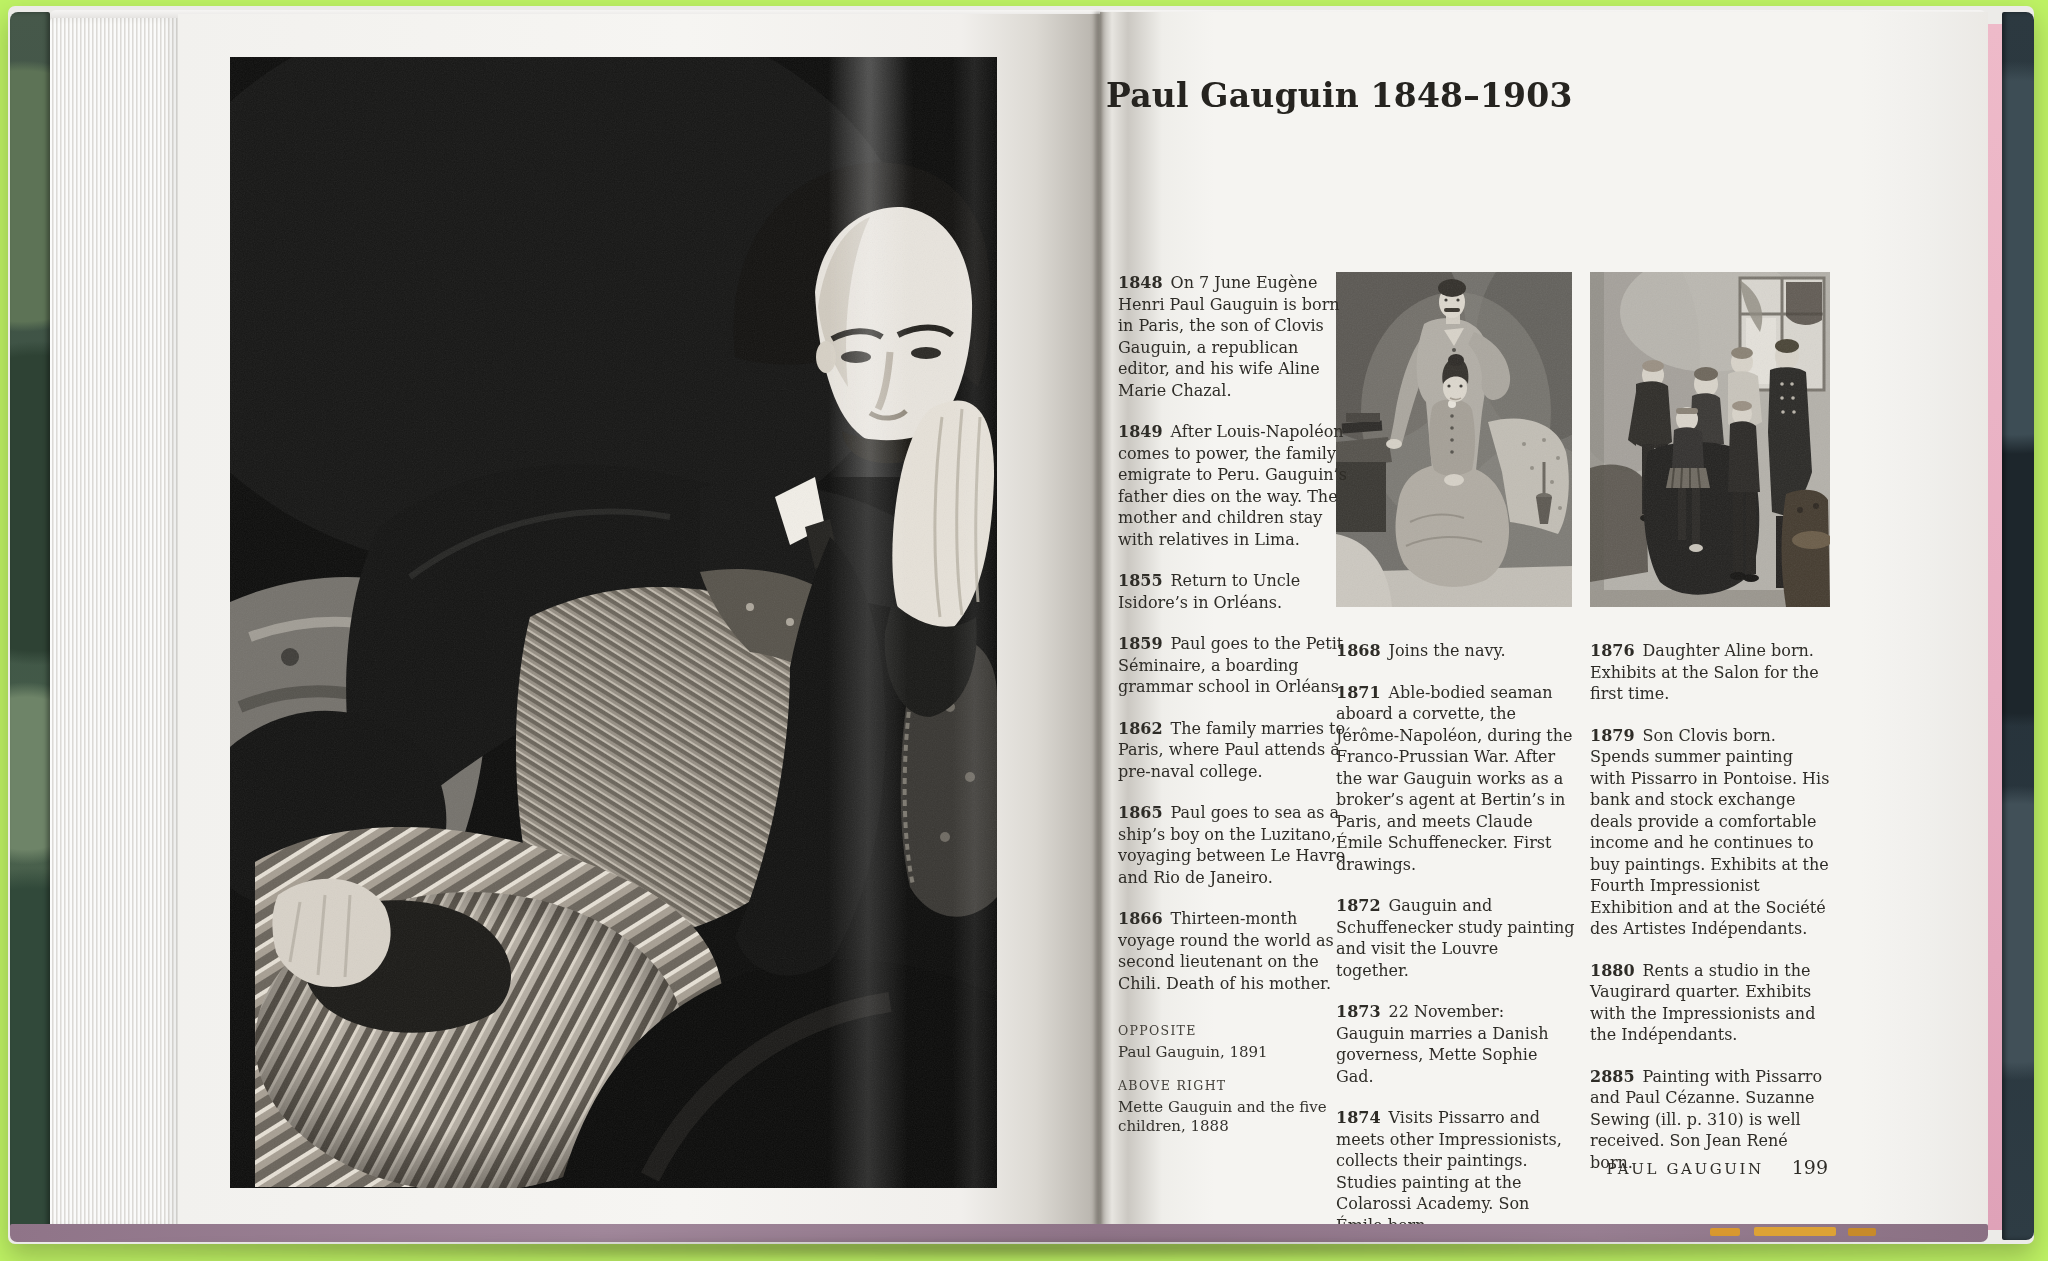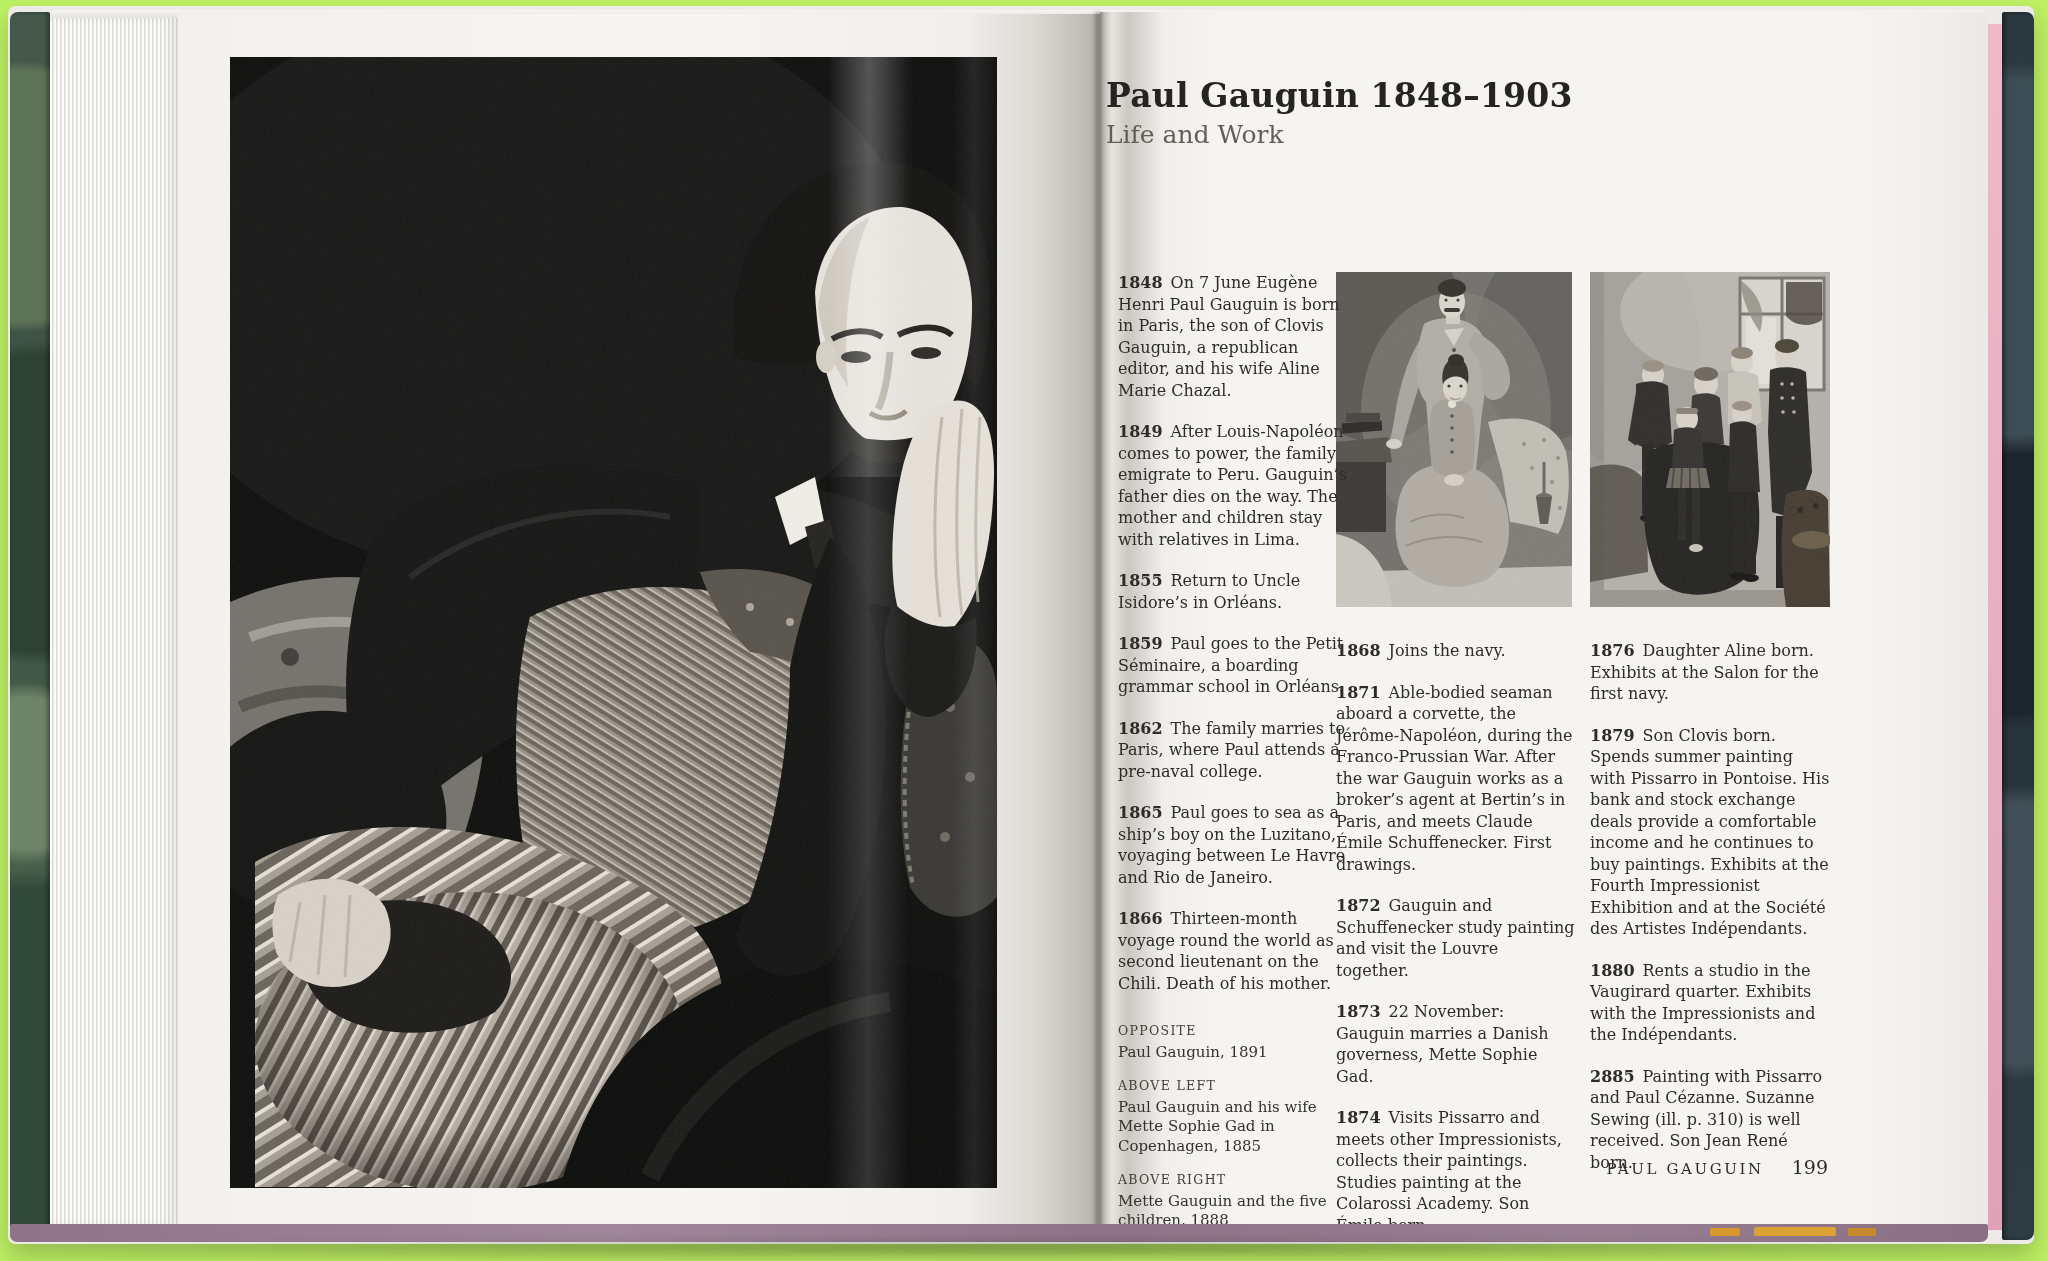--- a/index.html
+++ b/index.html
@@ -207,21 +207,20 @@
     </g>
 
     <rect x="598" y="0" width="80" height="1131" fill="url(#p-sheen)" opacity=".9"></rect>
     <rect x="598" y="0" width="86" height="420" fill="url(#p-sheen)"></rect>
     <rect x="722" y="0" width="45" height="1131" fill="url(#p-sheen)" opacity=".5"></rect>
     <rect width="767" height="1131" filter="url(#p-grain)" opacity="0.09"></rect>
   </svg>
 
   <div class="title-block">
     <h1 class="title">Paul Gauguin 1848–1903</h1>
-    <div class="subtitle">Life and Work</div>
   </div>
 
   <svg class="photo-couple" viewBox="0 0 236 335" role="img">
     <defs>
         <filter id="c-grain">
           <feTurbulence type="fractalNoise" baseFrequency="0.8" numOctaves="2" stitchTiles="stitch"></feTurbulence>
           <feColorMatrix type="saturate" values="0"></feColorMatrix>
         </filter>
       </defs>
     <rect width="236" height="335" fill="#72706b"></rect>
@@ -381,40 +380,36 @@
     <p class="entry"><span class="yr">1862</span><span>The family marries to Paris, where Paul attends a pre-naval college.</span></p>
     <p class="entry"><span class="yr">1865</span><span>Paul goes to sea as a ship’s boy on the Luzitano, voyaging between Le Havre and Rio de Janeiro.</span></p>
     <p class="entry"><span class="yr">1866</span><span>Thirteen-month voyage round the world as second lieutenant on the Chili. Death of his mother.</span></p>
 
     <div class="captions">
       <div class="caption">
         <div class="cap-label">OPPOSITE</div>
         <div class="cap-text">Paul Gauguin, 1891</div>
       </div>
       <div class="caption">
-        <div class="cap-label">ABOVE LEFT</div>
-        <div class="cap-text">Paul Gauguin and his wife Mette Sophie Gad in Copenhagen, 1885</div>
-      </div>
-      <div class="caption">
         <div class="cap-label">ABOVE RIGHT</div>
         <div class="cap-text">Mette Gauguin and the five children, 1888</div>
       </div>
     </div>
   </div>
 
   <div class="col col2">
     <p class="entry"><span class="yr">1868</span><span>Joins the navy.</span></p>
     <p class="entry"><span class="yr">1871</span><span>Able-bodied seaman aboard a corvette, the Jérôme-Napoléon, during the Franco-Prussian War. After the war Gauguin works as a broker’s agent at Bertin’s in Paris, and meets Claude Émile Schuffenecker. First drawings.</span></p>
     <p class="entry"><span class="yr">1872</span><span>Gauguin and Schuffenecker study painting and visit the Louvre together.</span></p>
     <p class="entry"><span class="yr">1873</span><span>22 November: Gauguin marries a Danish governess, Mette Sophie Gad.</span></p>
     <p class="entry"><span class="yr">1874</span><span>Visits Pissarro and meets other Impressionists, collects their paintings. Studies painting at the Colarossi Academy. Son Émile born.</span></p>
   </div>
 
   <div class="col col3">
-    <p class="entry"><span class="yr">1876</span><span>Daughter Aline born. Exhibits at the Salon for the first navy.</span></p>
+    <p class="entry"><span class="yr">1876</span><span>Daughter Aline born. Exhibits at the Salon for the first time.</span></p>
     <p class="entry"><span class="yr">1879</span><span>Son Clovis born. Spends summer painting with Pissarro in Pontoise. His bank and stock exchange deals provide a comfortable income and he continues to buy paintings. Exhibits at the Fourth Impressionist Exhibition and at the Société des Artistes Indépendants.</span></p>
     <p class="entry"><span class="yr">1880</span><span>Rents a studio in the Vaugirard quarter. Exhibits with the Impressionists and the Indépendants.</span></p>
     <p class="entry"><span class="yr">2885</span><span>Painting with Pissarro and Paul Cézanne. Suzanne Sewing (ill. p. 310) is well received. Son Jean René born.</span></p>
   </div>
 
   <div class="footer">
     <span class="runhead">PAUL GAUGUIN</span><span class="pageno">199</span>
   </div>
 
   <div class="edge-bottom">

